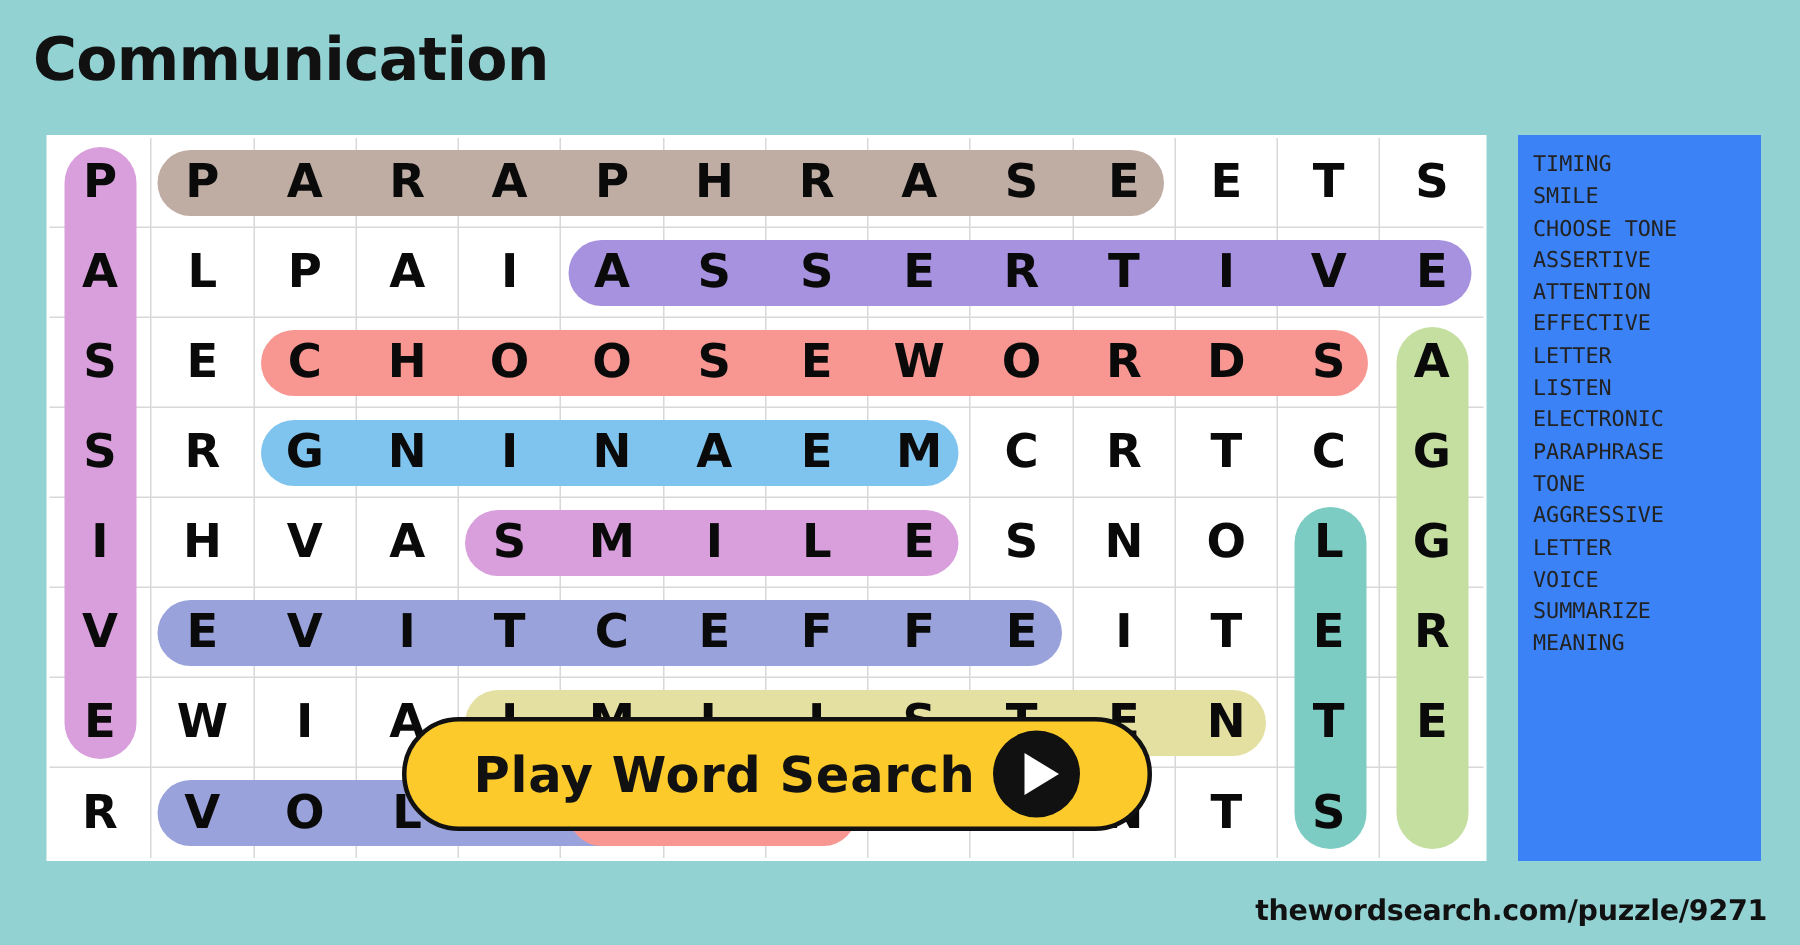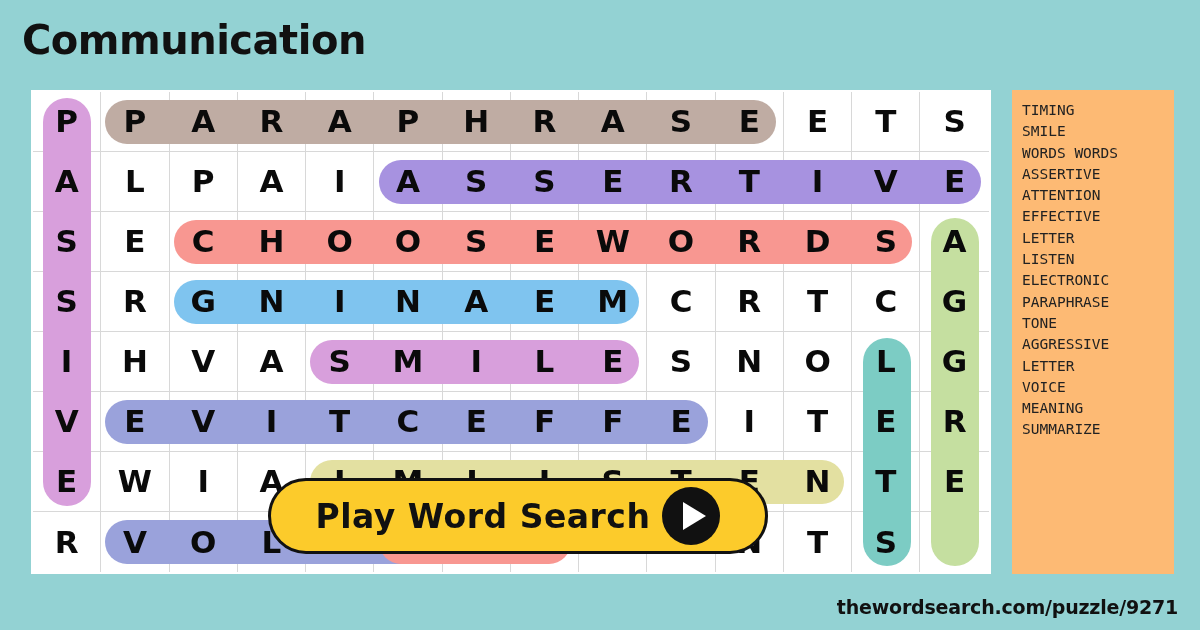--- a/index.html
+++ b/index.html
@@ -75,21 +75,21 @@
   .hl.v {                 
     width: 48px;
     border-radius: 24px;
   }
 
   
   #wordlist-panel {
     position: absolute;
     left: 1012px; top: 90px;
     width: 162px; height: 484px;
-    background: #fdba74;
+    background: #3b82f6;
     padding: 10px 0 0 10px;
   }
   .word-item {
     font-family: "DejaVu Sans Mono", monospace;
     font-size: 14.5px;
     line-height: 21.3px;
     color: #222;
     letter-spacing: 0px;
     white-space: nowrap;
   }
@@ -518,34 +518,34 @@
             <span class="letter"> </span>
           </div>
         </div>
       </div>
   </div>
 
   <div id="wordlist-panel">
 
   <div class="word-item">TIMING</div>
       <div class="word-item">SMILE</div>
-      <div class="word-item">WORDS WORDS</div>
+      <div class="word-item">CHOOSE TONE</div>
       <div class="word-item">ASSERTIVE</div>
       <div class="word-item">ATTENTION</div>
       <div class="word-item">EFFECTIVE</div>
       <div class="word-item">LETTER</div>
       <div class="word-item">LISTEN</div>
       <div class="word-item">ELECTRONIC</div>
       <div class="word-item">PARAPHRASE</div>
       <div class="word-item">TONE</div>
       <div class="word-item">AGGRESSIVE</div>
       <div class="word-item">LETTER</div>
       <div class="word-item">VOICE</div>
+      <div class="word-item">SUMMARIZE</div>
       <div class="word-item">MEANING</div>
-      <div class="word-item">SUMMARIZE</div>
     </div>
 
   <div id="play-button">
     <span id="play-label">Play Word Search</span>
     <span id="play-icon-wrap">
       <span id="play-triangle"></span>
     </span>
   </div>
 
   <div id="footer-url">thewordsearch.com/puzzle/9271</div>

